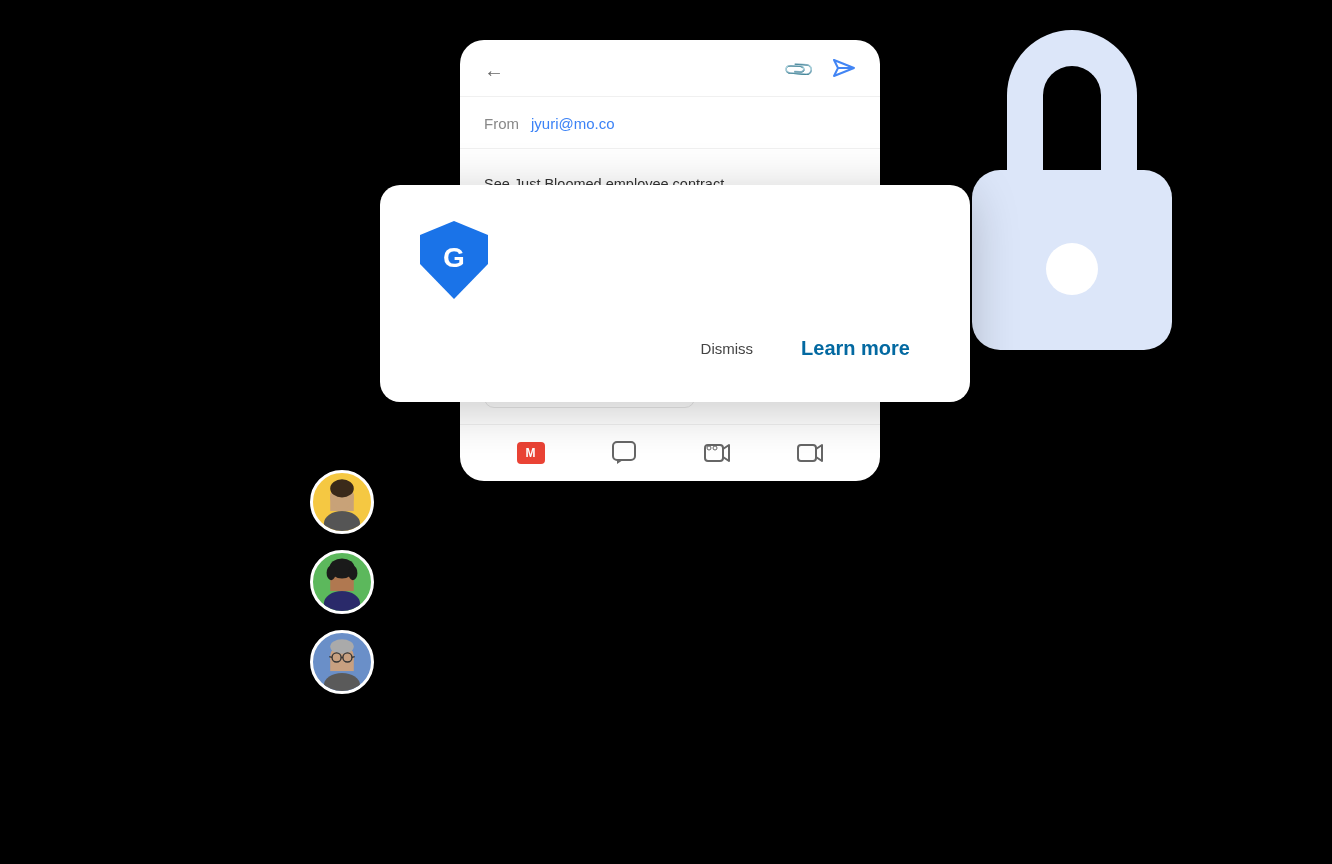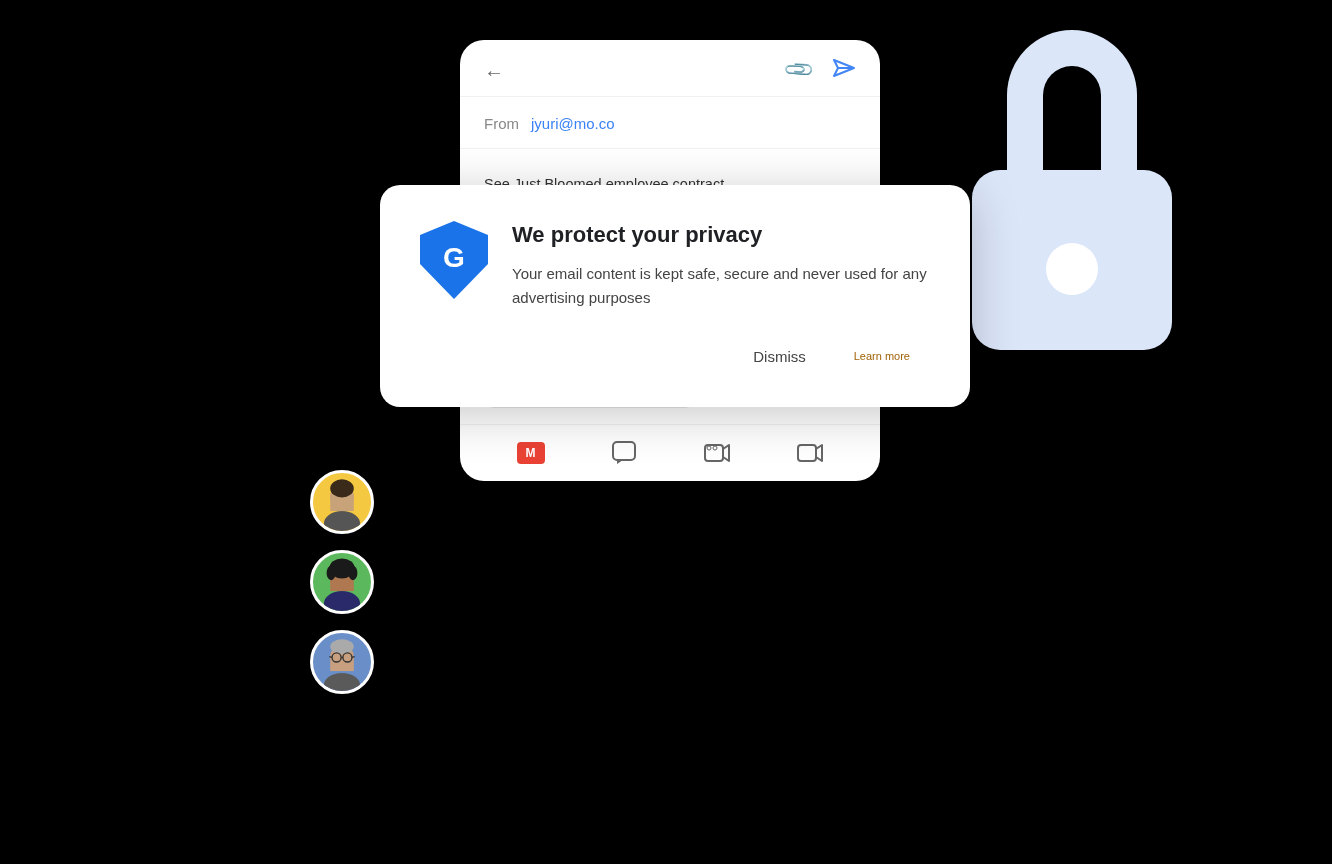--- a/index.html
+++ b/index.html
@@ -263,23 +263,23 @@
       font-size: 15px;
       font-weight: 500;
       padding: 10px 20px;
       border-radius: 6px;
       cursor: pointer;
     }
 
     .btn-learn-more {
       background: none;
       border: none;
-      color: #a16207;
-      font-size: 11px;
-      font-weight: 400;
+      color: #0369a1;
+      font-size: 20px;
+      font-weight: 700;
       padding: 10px 20px;
       border-radius: 6px;
       cursor: pointer;
     }
 
     
     .gmail-icon {
       width: 28px;
       height: 22px;
       background: #ea4335;
@@ -409,22 +409,18 @@
   </div>
 </div>
 
 <div class="privacy-popup">
   <div class="popup-content">
     <div class="google-shield">
       <div class="shield-shape">
         <span class="shield-g">G</span>
       </div>
     </div>
-    <div class="popup-text">
-      <div class="popup-title">We protect your privacy</div>
-      <div class="popup-description">Your email content is kept safe, secure and never used for any advertising purposes</div>
-    </div>
   </div>
   <div class="popup-actions">
     <button class="btn-dismiss">Dismiss</button>
     <button class="btn-learn-more">Learn more</button>
   </div>
 </div>
 
 </body></html>

